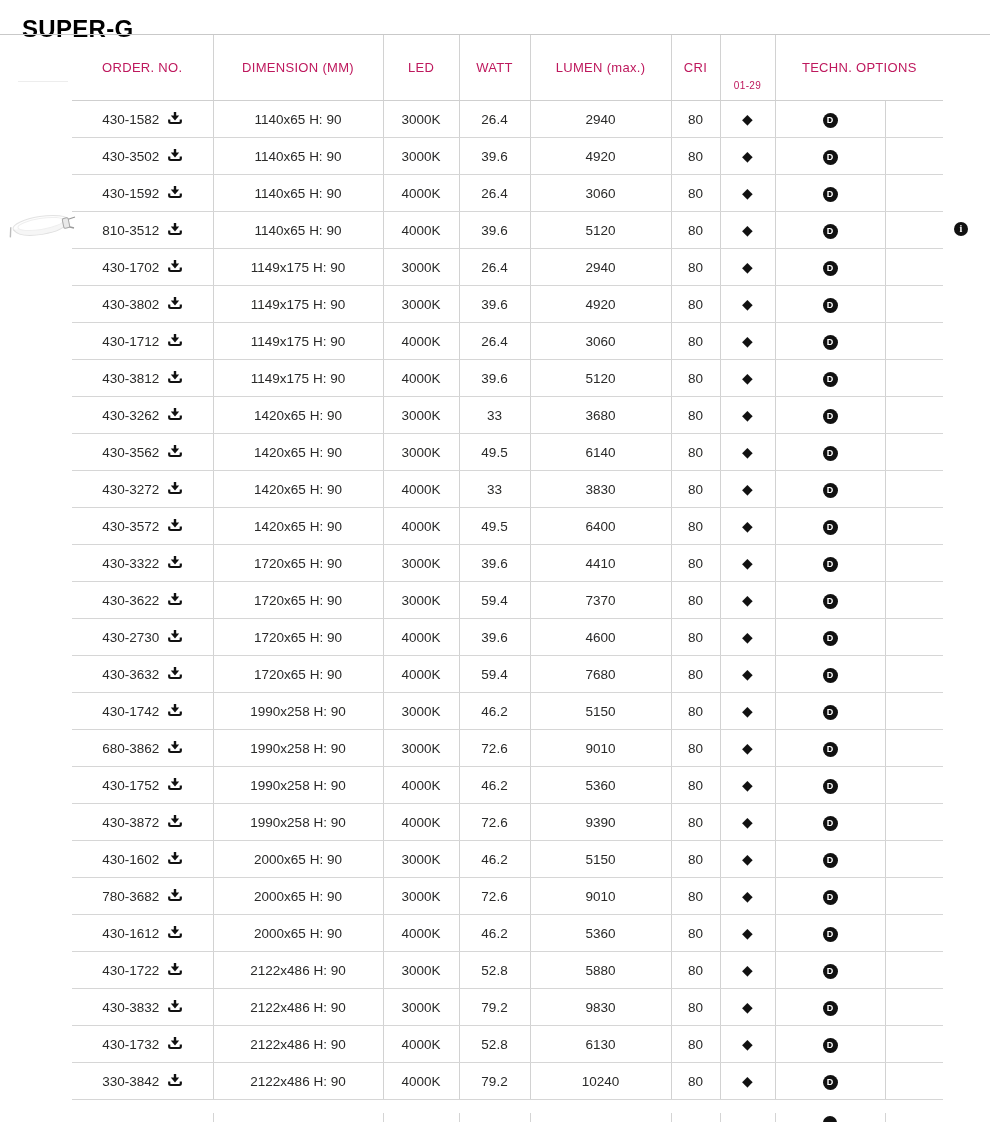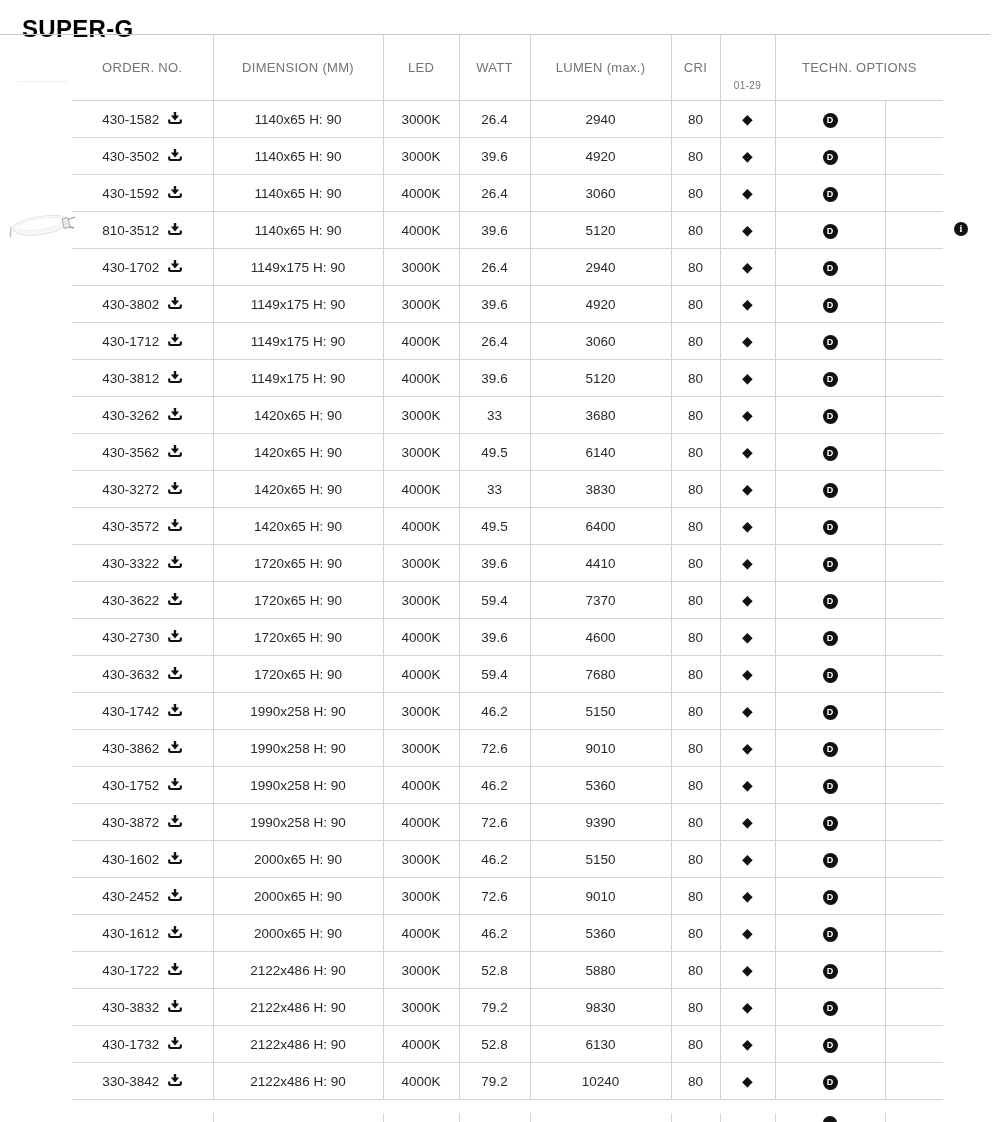--- a/index.html
+++ b/index.html
@@ -12,21 +12,21 @@
     font-size:24px; font-weight:bold; letter-spacing:0.3px; color:#000000;
   }
   .topline { position:absolute; left:0; top:34px; width:990px; height:1px; background:#c9c9c9; }
 
   table.spec {
     position:absolute; left:72px; top:35px; width:871px;
     border-collapse:collapse; table-layout:fixed;
   }
   table.spec th {
     height:56px; padding:0; font-weight:normal; font-size:13px; letter-spacing:0.3px;
-    color:#737373; text-align:center; vertical-align:middle;
+    color:#be185d; text-align:center; vertical-align:middle;
     border-bottom:1px solid #cfcfcf;
   }
   table.spec th.range { font-size:10px; vertical-align:bottom; padding-bottom:9px; letter-spacing:0.4px; }
   table.spec td {
     height:36px; padding:0; font-size:13.5px; text-align:center; vertical-align:middle;
     color:#2a2a29; border-bottom:1px solid #d6d6d6;
   }
   .bR { border-right:1px solid #d2d2d2; }
   .order-inner { display:inline-flex; align-items:flex-start; gap:9px; }
   .dl { display:inline-block; cursor:pointer; }
@@ -533,21 +533,21 @@
         <span class="diamond">◆</span>
       </td>
       <td class="bR">
         <span class="badge">D</span>
       </td>
       <td></td>
     </tr>
         <tr>
       <td class="bR">
         <span class="order-inner">
-          <span>430-3862</span>
+          <span>680-3862</span>
           <span class="dl">
             <svg viewBox="0 0 14 13">
               <path d="M7 0 V5" stroke="#111" stroke-width="2.4" fill="none"></path>
               <path d="M2.8 3.6 L7 8.6 L11.2 3.6 Z" fill="#111"></path>
               <path d="M1.2 7.6 V9.6 Q1.2 11 2.8 11 H11.2 Q12.8 11 12.8 9.6 V7.6" fill="none" stroke="#111" stroke-width="2.2"></path>
             </svg>
           </span>
         </span>
       </td>
       <td class="bR">1990x258 H: 90</td>
@@ -637,21 +637,21 @@
         <span class="diamond">◆</span>
       </td>
       <td class="bR">
         <span class="badge">D</span>
       </td>
       <td></td>
     </tr>
         <tr>
       <td class="bR">
         <span class="order-inner">
-          <span>430-2452</span>
+          <span>780-3682</span>
           <span class="dl">
             <svg viewBox="0 0 14 13">
               <path d="M7 0 V5" stroke="#111" stroke-width="2.4" fill="none"></path>
               <path d="M2.8 3.6 L7 8.6 L11.2 3.6 Z" fill="#111"></path>
               <path d="M1.2 7.6 V9.6 Q1.2 11 2.8 11 H11.2 Q12.8 11 12.8 9.6 V7.6" fill="none" stroke="#111" stroke-width="2.2"></path>
             </svg>
           </span>
         </span>
       </td>
       <td class="bR">2000x65 H: 90</td>

